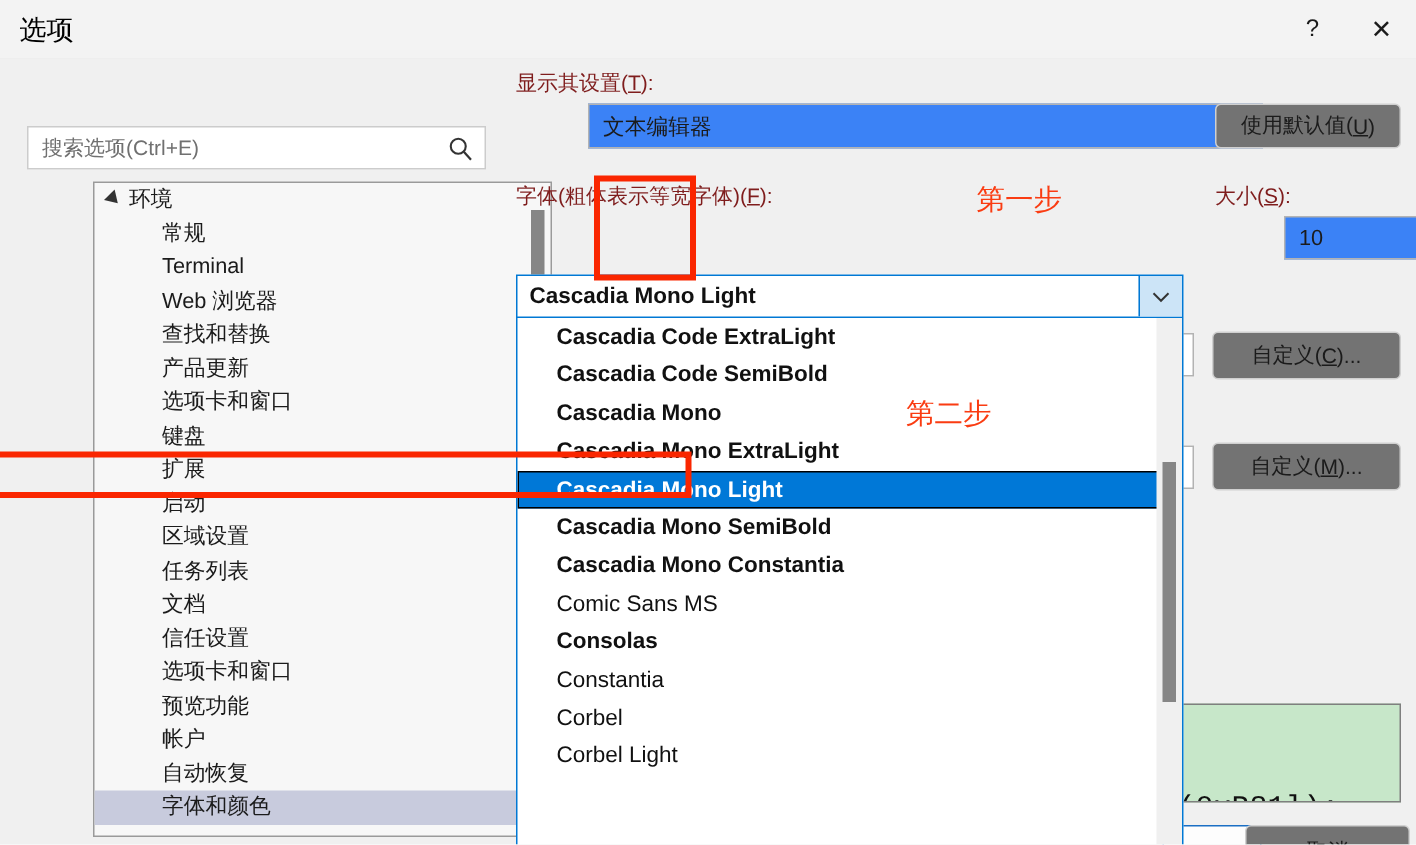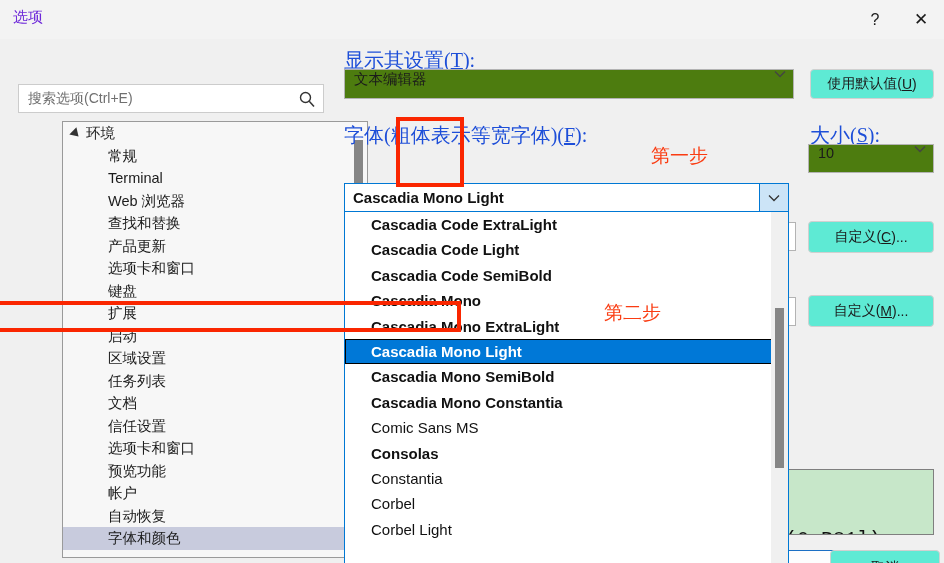--- a/index.html
+++ b/index.html
@@ -23,22 +23,22 @@
   .titlebar {
     position: absolute;
     left: 0; top: 0;
     width: 944px; height: 39px;
     background: #f3f3f3;
     border-bottom: 1px solid #e8e8e8;
   }
   .title-text {
     position: absolute;
     left: 13px; top: 8px;
-    font-size: 15px;
-    color: #6d28d9;
+    font-size: 18px;
+    color: #000000;
   }
   .tb-btn {
     position: absolute;
     top: 0;
     width: 46px; height: 39px;
     display: flex;
     align-items: center;
     justify-content: center;
     font-size: 16px;
     color: #1b1b1b;
@@ -119,54 +119,54 @@
   .tree-thumb {
     position: absolute;
     left: 3px; top: 17px;
     width: 9px; height: 168px;
     background: #868686;
   }
 
   
   .lbl {
     position: absolute;
-    font-size: 20px;
-    color: #1d4ed8;
-    white-space: nowrap;
-    font-family: Liberation Serif, serif;
+    font-size: 14px;
+    color: #7f1d1d;
+    white-space: nowrap;
   }
   .lbl u { text-decoration: underline; }
 
   .combo {
     position: absolute;
-    background: #4d7c0f;
+    background: #3b82f6;
     border: 1px solid #b3b3b3;
     box-sizing: border-box;
     display: flex;
-    align-items: flex-start;
+    align-items: center;
+    margin-left: 48px;
   }
   .combo .val {
     flex: 1;
     padding-left: 9px;
     font-size: 14.5px;
     color: #1b1b1b;
     white-space: nowrap;
     overflow: hidden;
   }
   .chev {
     width: 26px;
     display: flex;
     align-items: center;
     justify-content: center;
     color: #444;
   }
 
   .btn {
     position: absolute;
-    background: #5eead4;
+    background: #737373;
     border: 1px solid #d0d0d0;
     border-radius: 4px;
     box-sizing: border-box;
     display: flex;
     align-items: center;
     justify-content: center;
     font-size: 14px;
     color: #1b1b1b;
     cursor: default;
   }
@@ -281,21 +281,20 @@
     position: absolute;
     border: 4px solid #fa2600;
     box-sizing: border-box;
     pointer-events: none;
   }
   .anno-text {
     position: absolute;
     color: #fa3c12;
     font-size: 19px;
     white-space: nowrap;
-    margin-top: 23px;
   }
 </style>
 </head>
 <body>
 
 <div id="app">
 
   <div class="titlebar">
     <div class="title-text">选项</div>
     <div class="tb-btn tb-help">
@@ -421,21 +420,20 @@
       <div class="drop-btn">
         <svg width="12" height="8" viewBox="0 0 12 8">
             <polyline points="1,1.5 6,6.5 11,1.5" fill="none" stroke="#333" stroke-width="1.3"></polyline>
           </svg>
       </div>
     </div>
 
     <div class="font-list">
       <div id="font-options">
           <div class="font-opt bold">Cascadia Code ExtraLight</div>
-          <div class="font-opt bold">Cascadia Code Light</div>
           <div class="font-opt bold">Cascadia Code SemiBold</div>
           <div class="font-opt bold">Cascadia Mono</div>
           <div class="font-opt bold">Cascadia Mono ExtraLight</div>
           <div class="font-opt bold sel">Cascadia Mono Light</div>
           <div class="font-opt bold">Cascadia Mono SemiBold</div>
           <div class="font-opt bold">Cascadia Mono Constantia</div>
           <div class="font-opt">Comic Sans MS</div>
           <div class="font-opt bold">Consolas</div>
           <div class="font-opt">Constantia</div>
           <div class="font-opt">Corbel</div>
@@ -443,16 +441,16 @@
         </div>
       <div class="list-scrollbar">
         <div class="list-thumb"></div>
       </div>
     </div>
 
     <div class="anno-box" style="left:396px; top:78px; width:68px; height:70px;"></div>
     <div class="anno-text" style="left:651px; top:81px;">第一步</div>
 
     <div class="anno-box" style="left:-11px; top:262px; width:472px; height:31px;"></div>
-    <div class="anno-text" style="left:604px; top:238px;">第二步</div>
+    <div class="anno-text" style="left:604px; top:224px;">第二步</div>
 
   </div>
 </div>
 
 </body></html>

